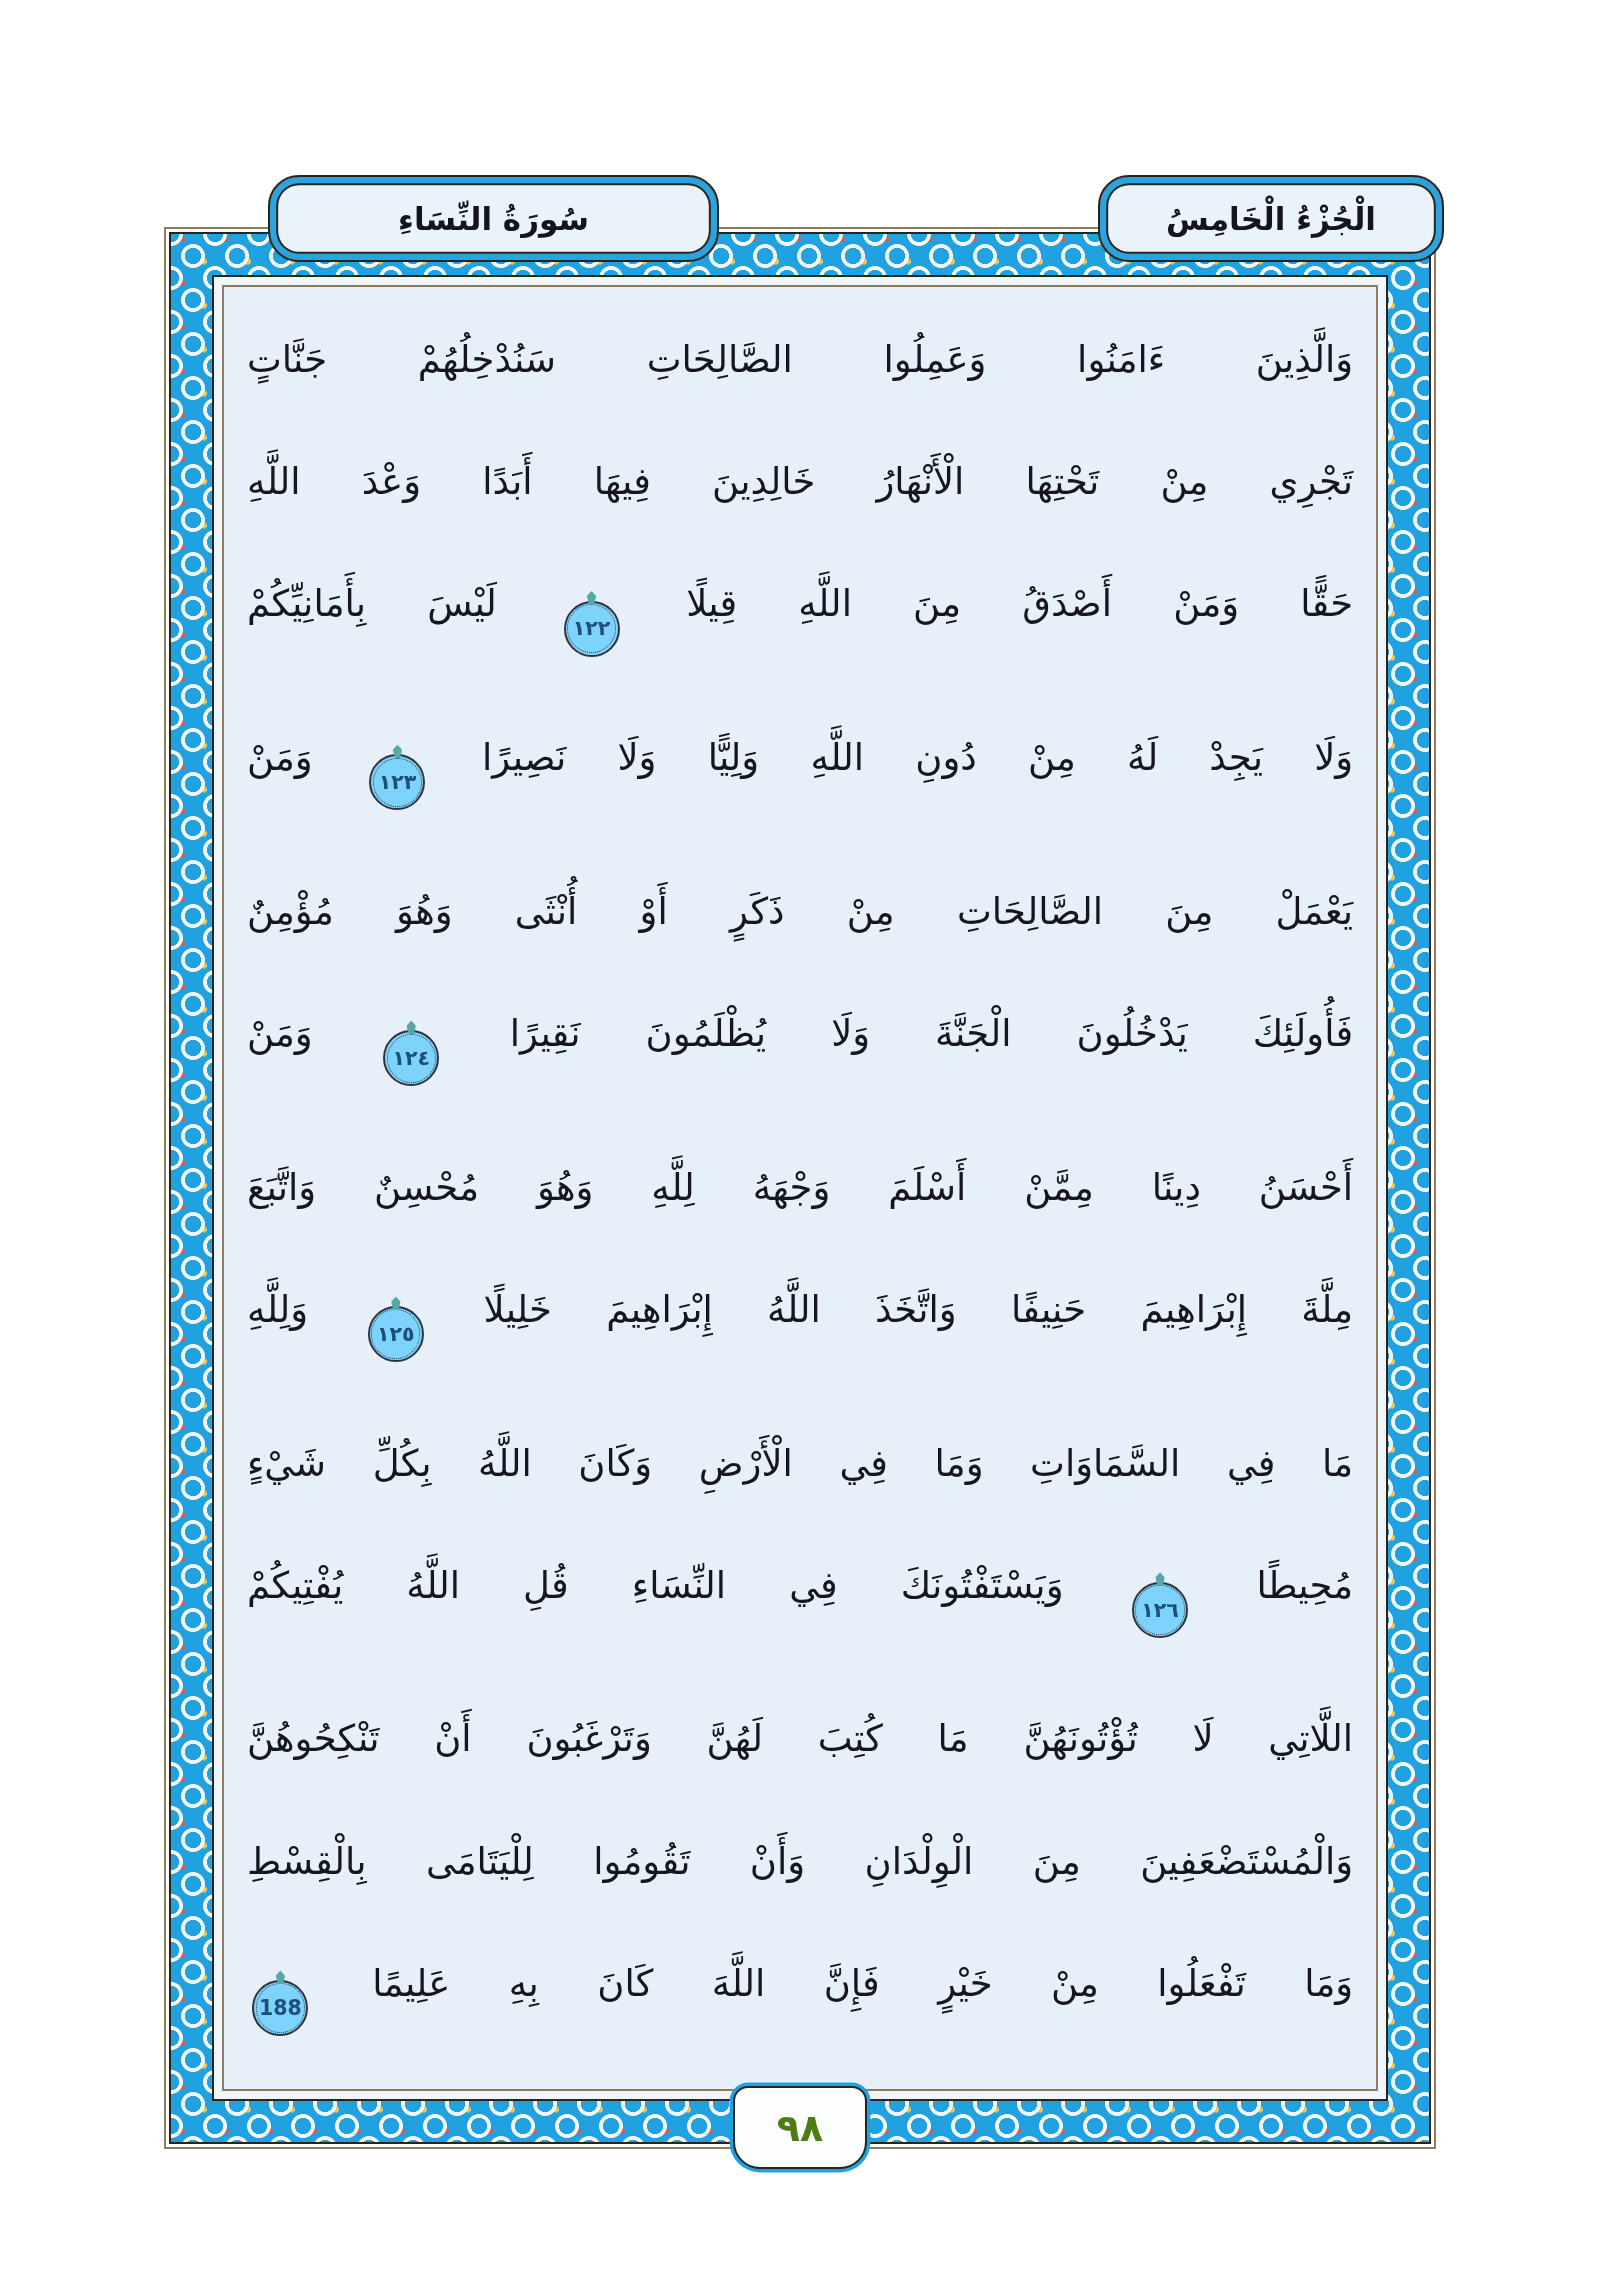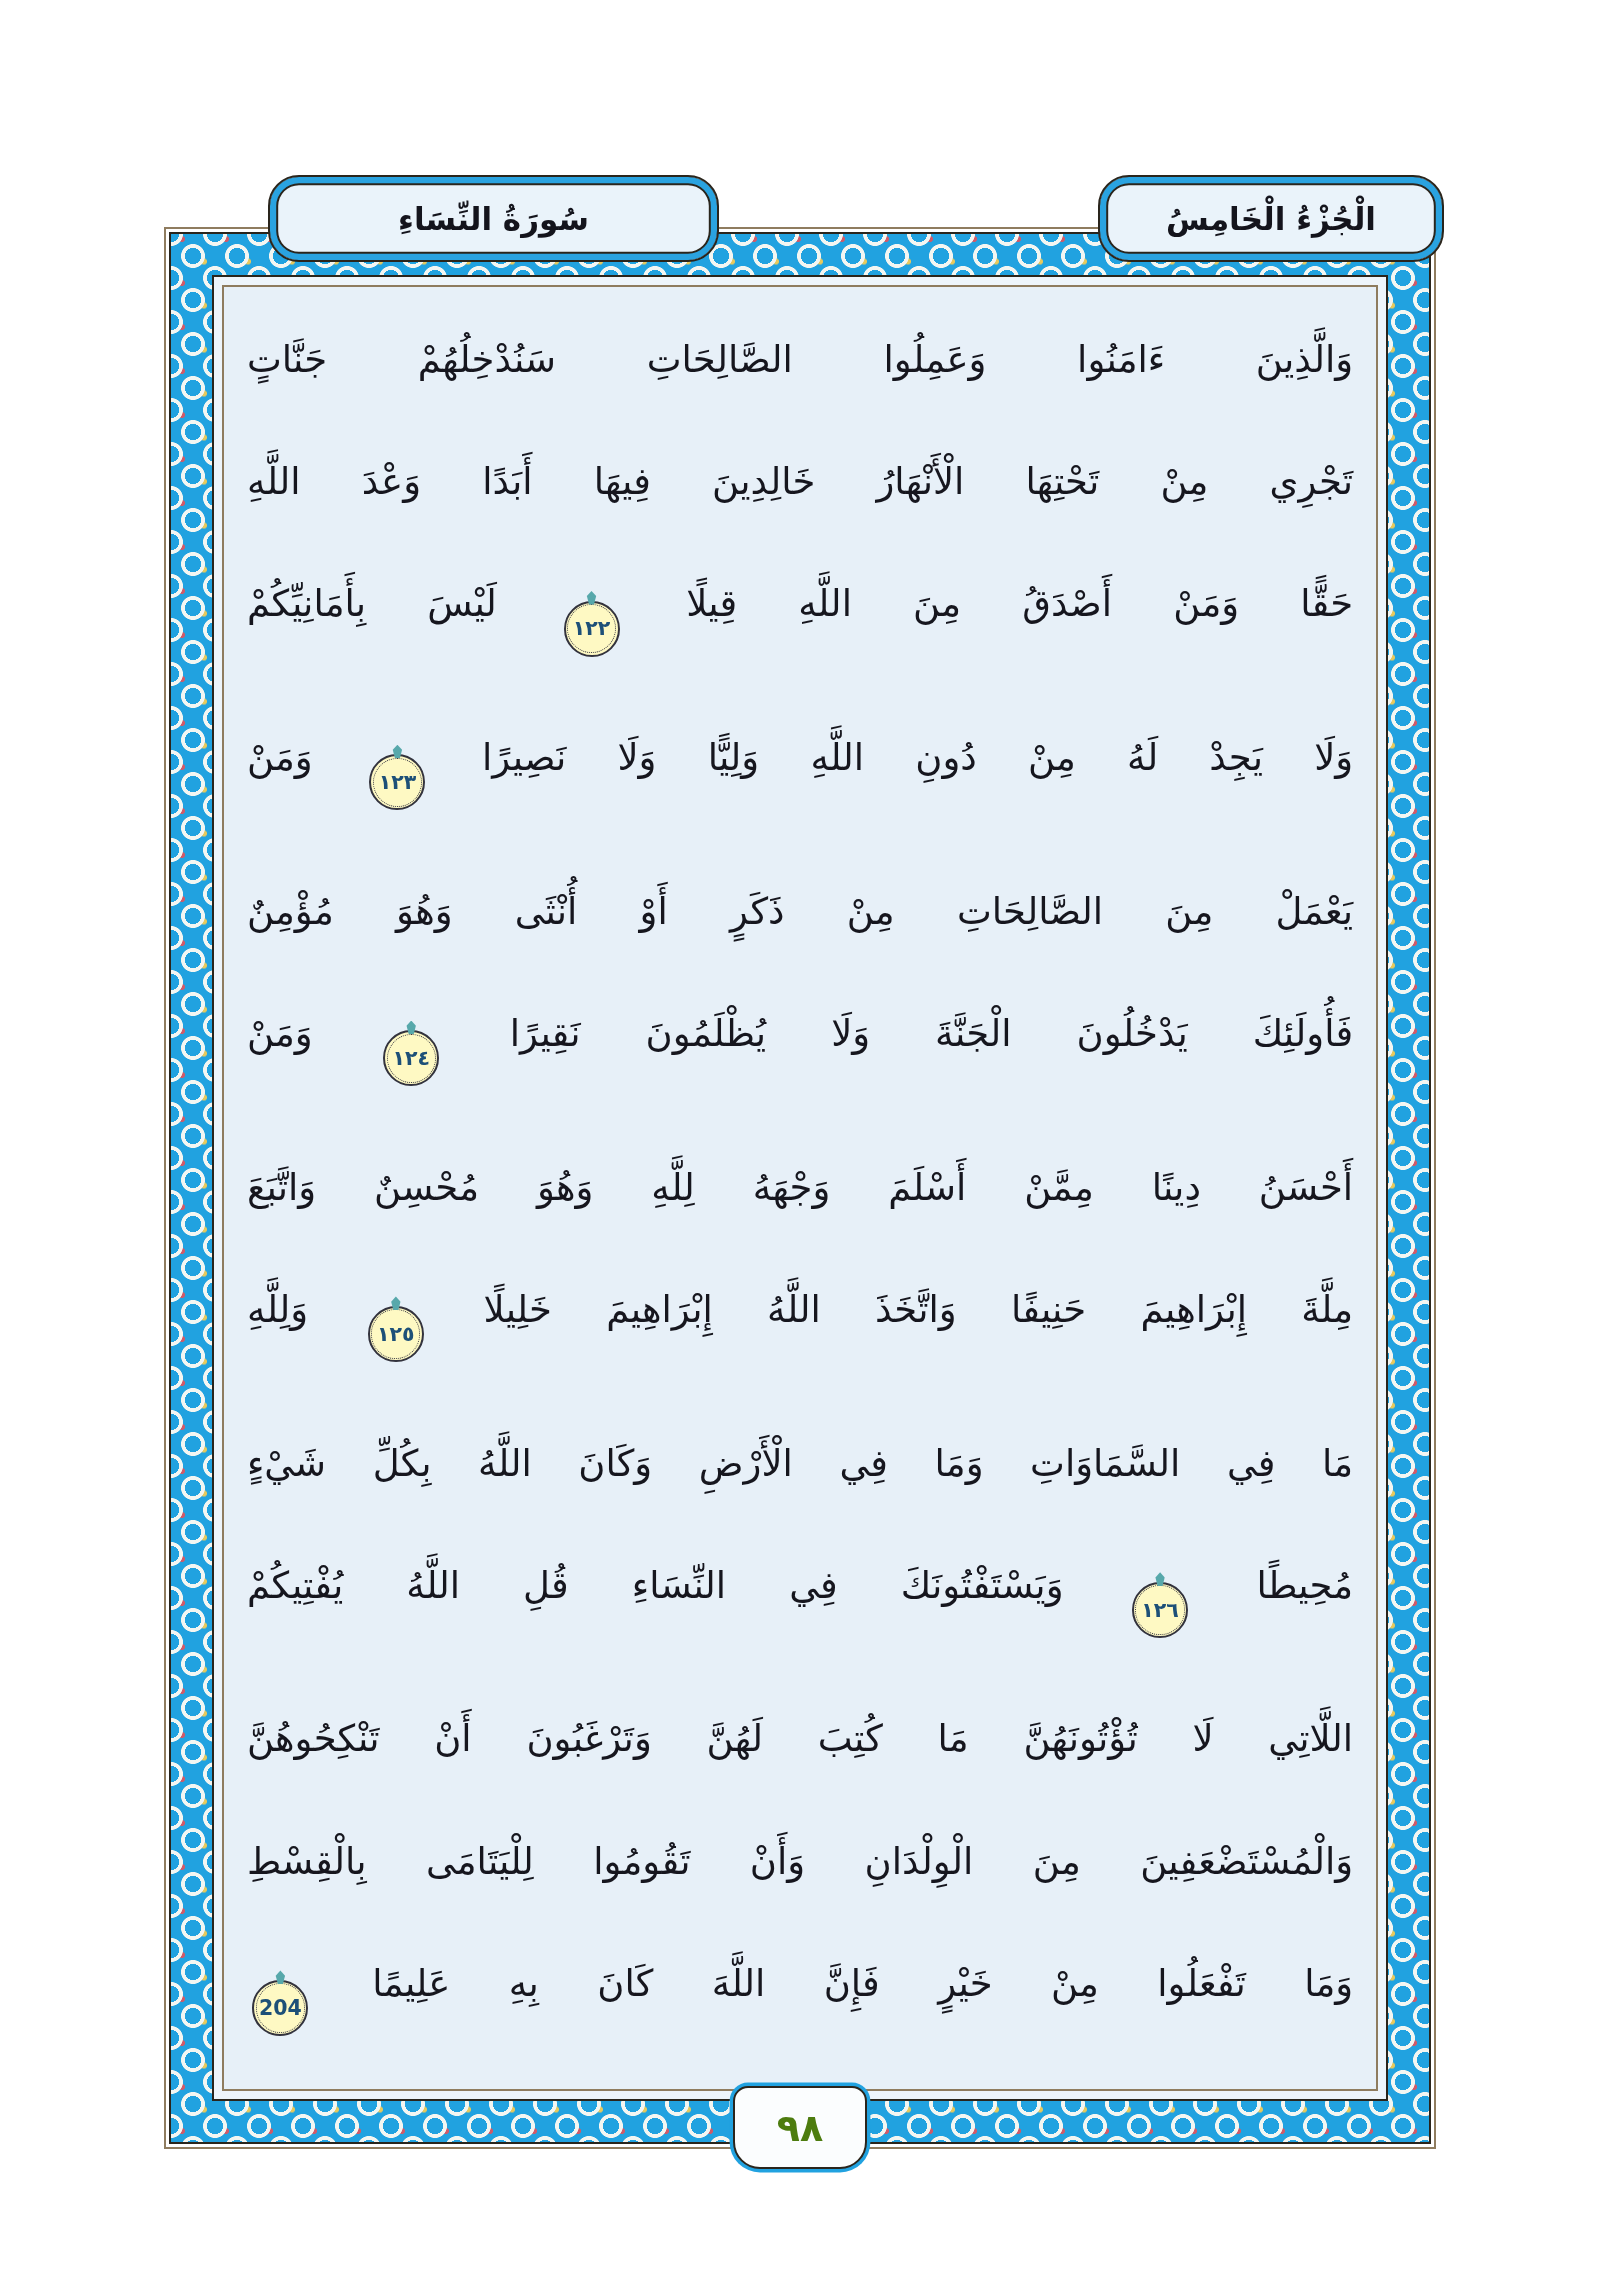--- a/index.html
+++ b/index.html
@@ -55,21 +55,21 @@
     color:#16161e;
     line-height:1.1;
     word-spacing:2.7px;
   }
   
   .ayah{
     position:relative;
     display:inline-flex;align-items:center;justify-content:center;
     width:52px;height:52px;
     border-radius:50%;
-    background:#fef9c3;
+    background:#7dd3fc;
     border:2.1px solid #33333d;
     vertical-align:-19px;
     margin:0 5.5px;
   }
   .ayah::before{
     content:"";position:absolute;inset:1.4px;
     border:1.4px dotted #3a3a44;border-radius:50%;
   }
   .dome{
     position:absolute;top:-11.6px;left:50%;transform:translateX(-50%);
@@ -154,21 +154,21 @@
                 </span> وَلِلَّهِ </div>
               <div class="line">مَا فِي السَّمَاوَاتِ وَمَا فِي الْأَرْضِ وَكَانَ اللَّهُ بِكُلِّ شَيْءٍ </div>
               <div class="line">مُحِيطًا <span class="ayah">
                   <span class="dome"></span>
                   <span class="anum">١٢٦</span>
                 </span> وَيَسْتَفْتُونَكَ فِي النِّسَاءِ قُلِ اللَّهُ يُفْتِيكُمْ </div>
               <div class="line">اللَّاتِي لَا تُؤْتُونَهُنَّ مَا كُتِبَ لَهُنَّ وَتَرْغَبُونَ أَنْ تَنْكِحُوهُنَّ </div>
               <div class="line">وَالْمُسْتَضْعَفِينَ مِنَ الْوِلْدَانِ وَأَنْ تَقُومُوا لِلْيَتَامَى بِالْقِسْطِ </div>
               <div class="line">وَمَا تَفْعَلُوا مِنْ خَيْرٍ فَإِنَّ اللَّهَ كَانَ بِهِ عَلِيمًا <span class="ayah">
                   <span class="dome"></span>
-                  <span class="anum">204</span>
+                  <span class="anum">188</span>
                 </span></div>
             </div>
         </div>
       </div>
     </div>
   </div>
 
   <div class="pagetab">
     <span class="num">٩٨</span>
   </div>

